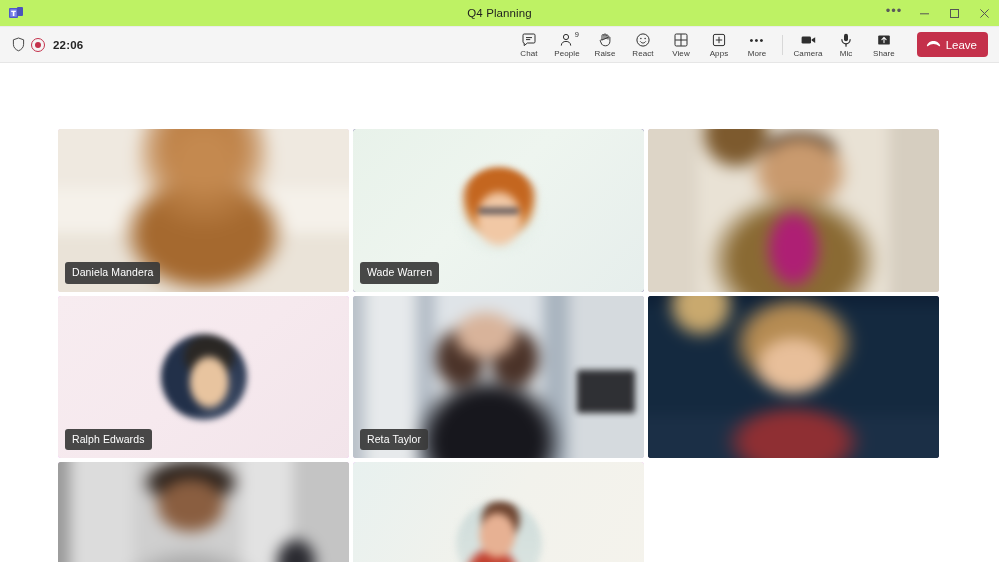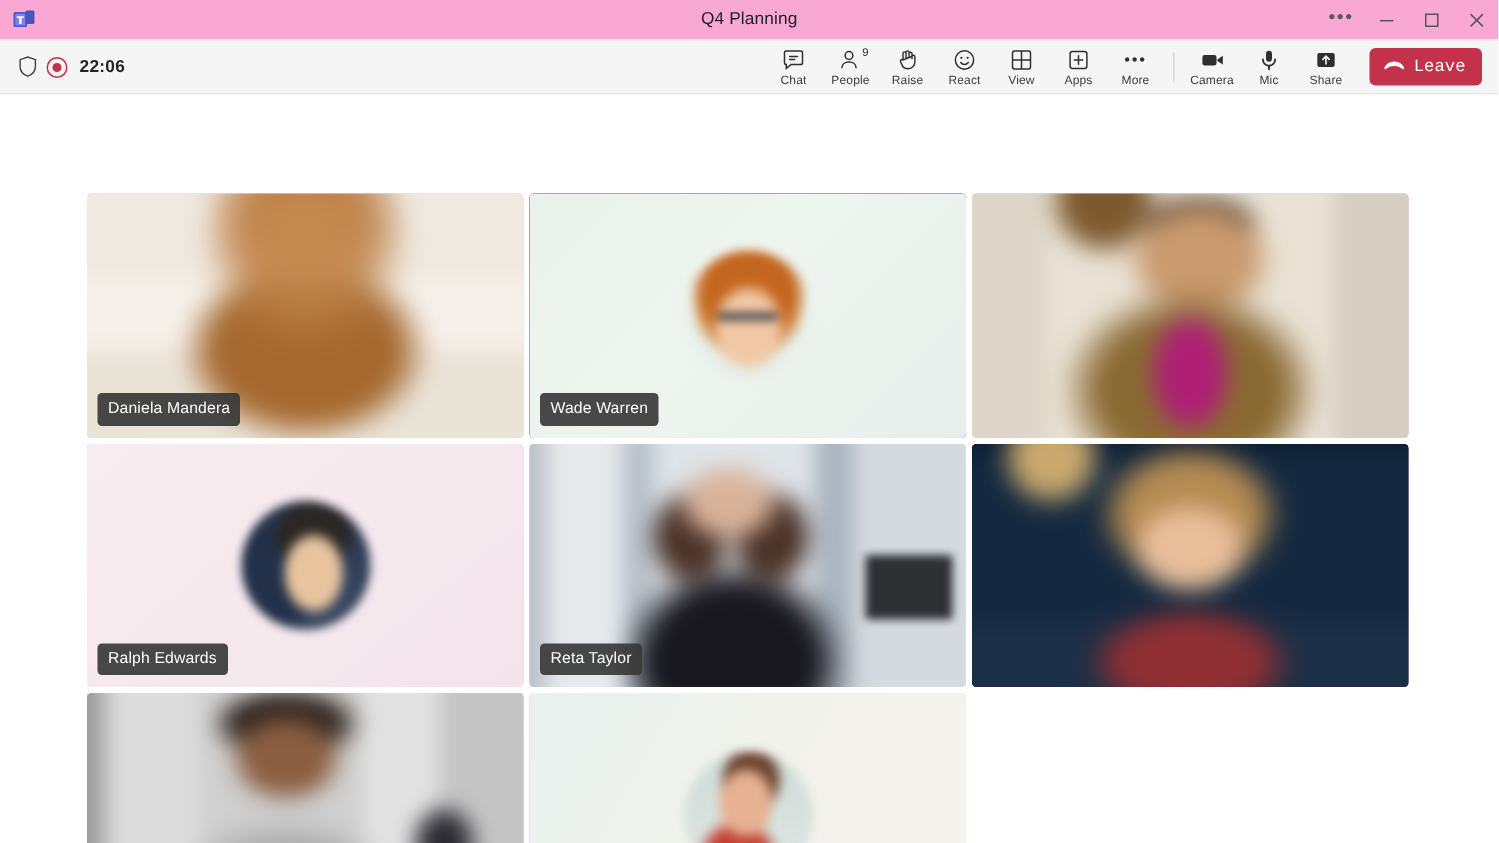--- a/index.html
+++ b/index.html
@@ -10,21 +10,21 @@
     overflow: hidden;
     background: #ffffff;
     font-family: "Liberation Sans", sans-serif;
     -webkit-font-smoothing: antialiased;
   }
 
   
   .titlebar {
     position: relative;
     height: 26px;
-    background: #f9a8d4;
+    background: #bef264;
     border-bottom: 1px solid #ebebeb;
     display: flex;
     align-items: center;
   }
   .app-logo {
     width: 16px;
     height: 16px;
     margin-left: 8px;
     flex: 0 0 auto;
     display: block;
@@ -159,21 +159,21 @@
     height: 25px;
     padding: 0 11px 0 9px;
     background: #c4314b;
     color: #fff;
     border: none;
     border-radius: 4px;
     display: flex;
     align-items: center;
     gap: 5px;
     font-size: 11.5px;
-    font-family: Liberation Mono, monospace;
+    font-family: Liberation Sans, sans-serif;
     cursor: pointer;
   }
   .leave-btn svg { display:block; }
 
   
   .stage {
     position: relative;
     width: 999px;
     height: 501px;
     background: #ffffff;

